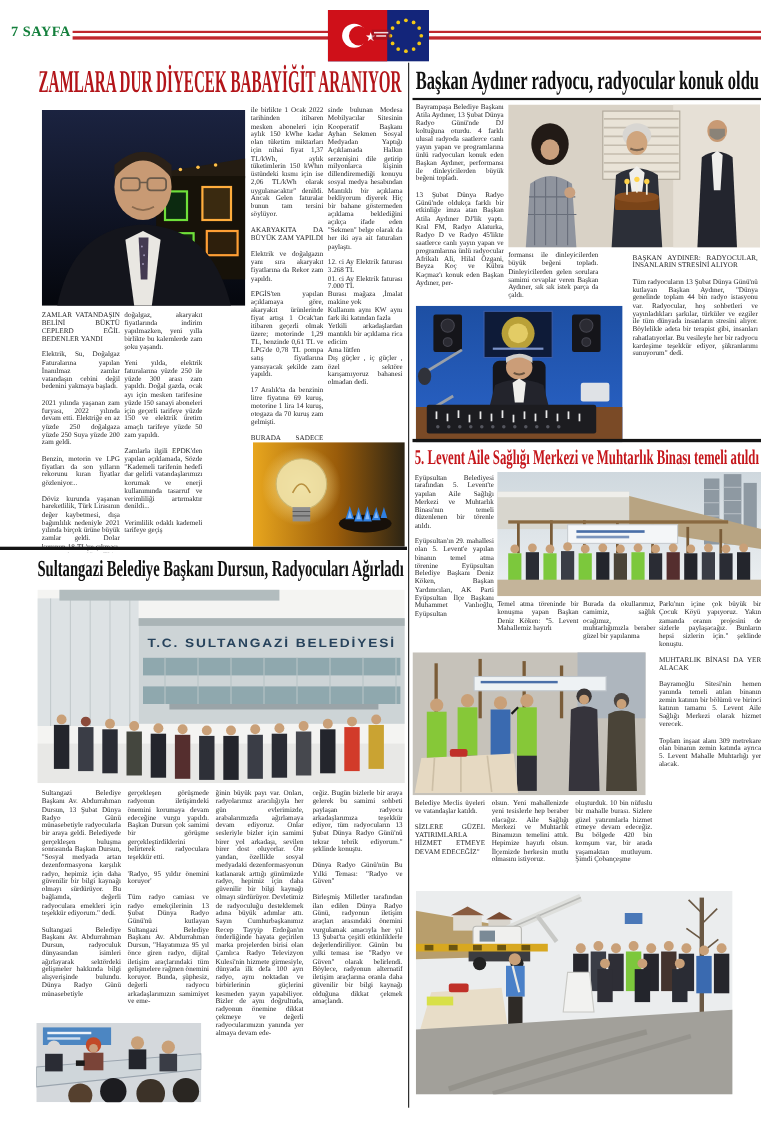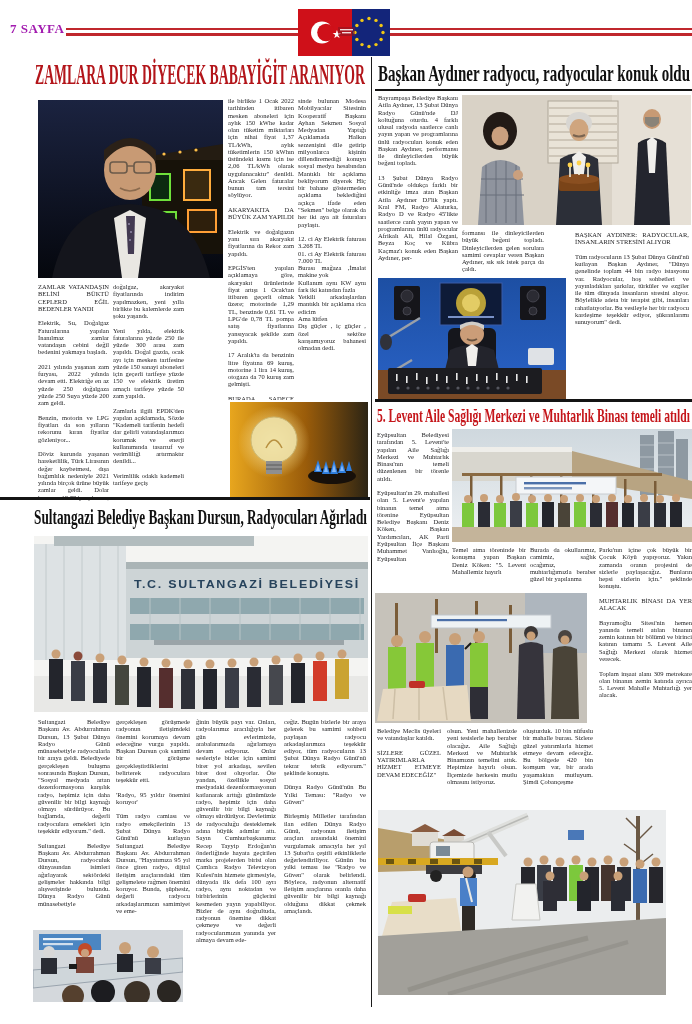--- a/index.html
+++ b/index.html
@@ -5,21 +5,21 @@
   * { box-sizing: border-box; }
   html, body { margin: 0; padding: 0; background: #ffffff; }
   #page { position: relative; width: 692px; height: 1024px; background: #fff;
           font-family: "Liberation Serif", "DejaVu Serif", serif; overflow: hidden; }
   .col { position: absolute; font-size: 6.5px; line-height: 1.12; color: #1e1e20;
          text-align: justify; white-space: pre-line; overflow: hidden; }
   .rule-red  { position: absolute; background: #c0272d; }
   .rule-black{ position: absolute; background: #141414; }
   .vline { position: absolute; width: 1px; background: #1a1a1a; }
   .pagelabel { position: absolute; left: 10px; top: 21px; font-weight: bold;
-               font-size: 13px; color: #a21caf; letter-spacing: .5px; }
+               font-size: 13px; color: #15803d; letter-spacing: .5px; }
   .ph { position: absolute; }
   .hl-text { font-family: "Liberation Serif", "DejaVu Serif", serif; font-weight: bold; }
   svg { display: block; }
 </style>
 </head>
 <body>
 
 <div id="page">
 
   <div class="pagelabel">7 SAYFA</div>

